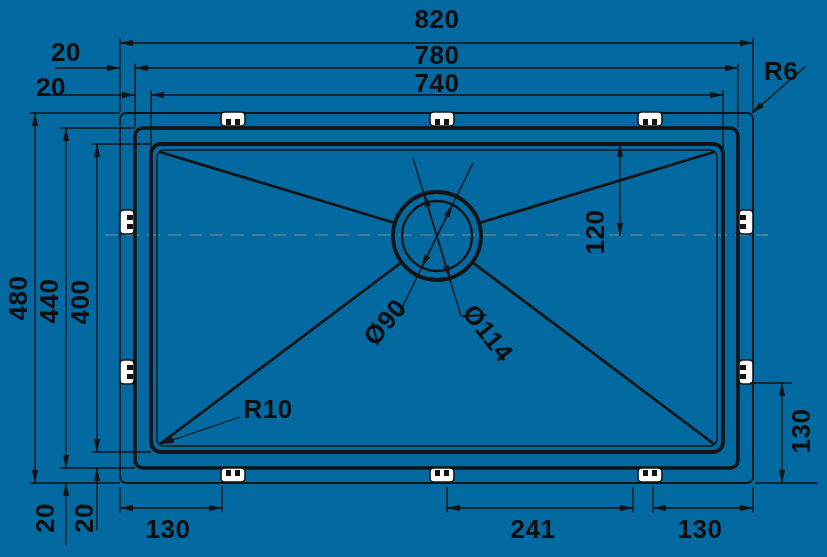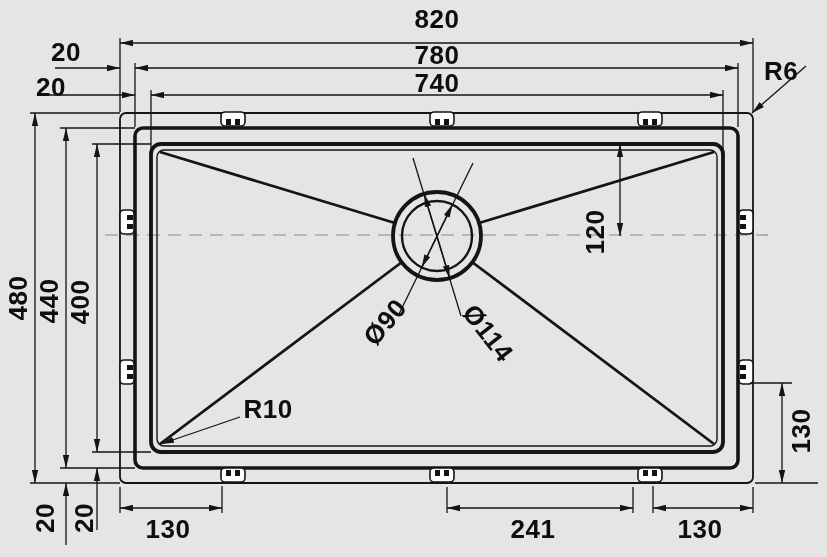--- a/index.html
+++ b/index.html
@@ -1,16 +1,16 @@
 <!DOCTYPE html>
 <html><head>
 <meta charset="utf-8">
 <style>
   html,body{margin:0;padding:0;background:#ffffff;}
-  .canvas{width:827px;height:557px;position:relative;background:#e5e5e5;overflow:hidden;}
+  .canvas{width:827px;height:557px;position:relative;background:#0369a1;overflow:hidden;}
   svg text{font-family:"Liberation Sans","DejaVu Sans",sans-serif;font-weight:700;font-size:26px;fill:#0e0e0e;letter-spacing:0.5px;}
   .thin{stroke:#141414;stroke-width:1.3;fill:none;}
   .dim{stroke:#141414;stroke-width:1.3;fill:none;}
   .outline-thin{stroke:#141414;stroke-width:1.8;fill:none;}
   .outline-mid{stroke:#141414;stroke-width:3.6;fill:none;}
   .outline-bowl{stroke:#141414;stroke-width:3.8;fill:none;}
   .outline-inner{stroke:#141414;stroke-width:1.4;fill:none;}
   .diag{stroke:#141414;stroke-width:2.8;fill:none;}
   .dash{stroke:#8a8a8a;stroke-width:1.2;fill:none;stroke-dasharray:13 8;}
   .clip{fill:#ffffff;stroke:#141414;stroke-width:1.6;}

